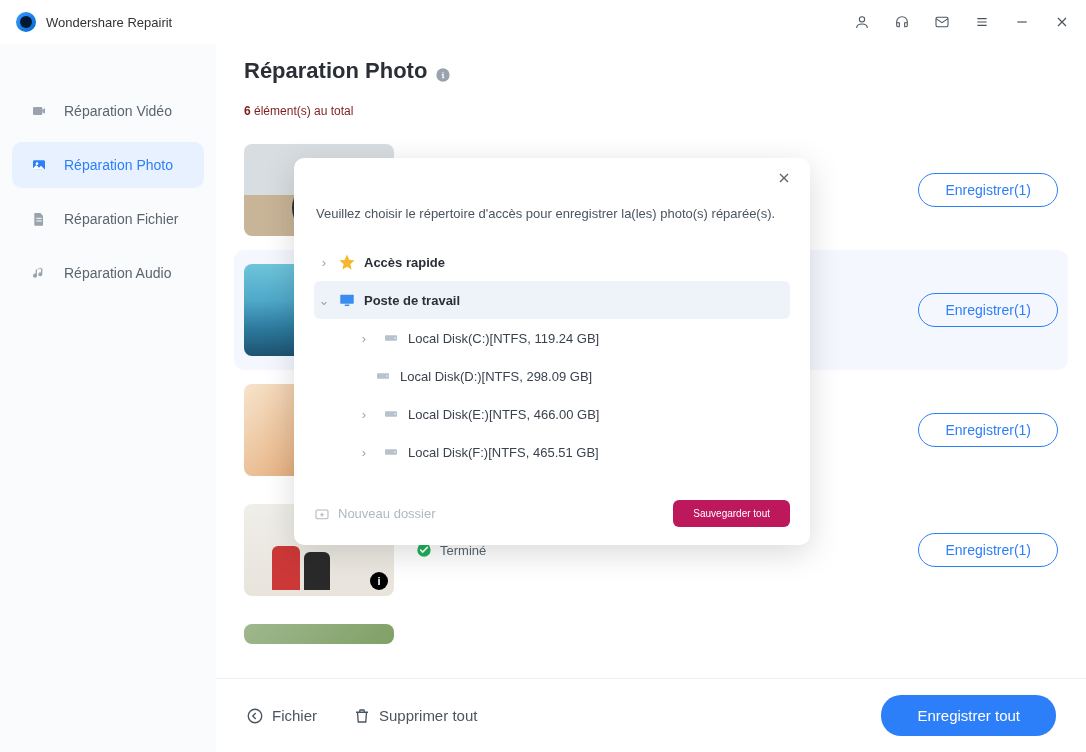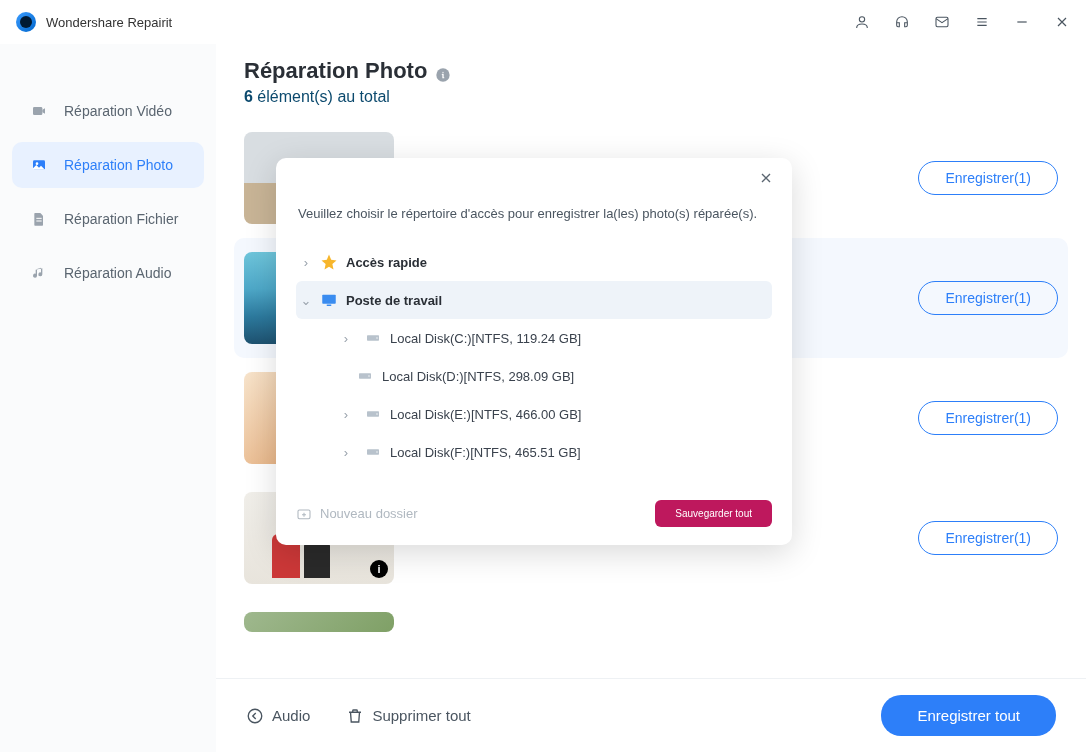--- a/index.html
+++ b/index.html
@@ -15,21 +15,21 @@
 .sidebar{width:216px;background:#fafbfc;padding-top:40px;display:flex;flex-direction:column}
 .nav-item{display:flex;align-items:center;gap:16px;padding:14px 18px;margin:4px 12px;border-radius:10px;cursor:pointer;font-size:14px;color:#5a6570}
 .nav-item.active{background:#e8f1ff;color:#2d7ff9;font-weight:500}
 .nav-icon{width:18px;height:18px;display:flex;align-items:center;justify-content:center}
 .nav-spacer{flex:1}
 .feedback-link{display:flex;align-items:flex-start;gap:10px;padding:14px 18px;color:#2d7ff9;font-size:12px;text-decoration:underline;cursor:pointer;line-height:1.4}
 .content{flex:1;display:flex;flex-direction:column;overflow:hidden}
 .content-header{padding:14px 28px 8px}
 .page-title{font-size:22px;font-weight:600;color:#2a2f36;display:flex;align-items:center;gap:8px}
 .info-icon{width:16px;height:16px;color:#9aa3ad}
-.subtitle{font-size:16px;color:#0c4a6e;margin-top:4px}
+.subtitle{font-size:12px;color:#7f1d1d;margin-top:20px}
 .list{flex:1;overflow:hidden;padding:4px 26px 0}
 .item{display:flex;align-items:center;gap:22px;padding:14px 2px;position:relative}
 .item.hover-bg{background:#f4f8fe;border-radius:10px;padding:14px 10px;margin:0 -8px}
 .thumb{width:150px;height:92px;border-radius:8px;background:#ccc;position:relative;overflow:hidden;flex-shrink:0}
 .thumb1{background:linear-gradient(180deg,#d8dde1 0%,#d8dde1 55%,#c8b496 55%,#c8b496 100%)}
 .thumb1::after{content:"";position:absolute;top:36px;left:48px;width:56px;height:56px;background:#2a3038;border-radius:50%}
 .thumb2{background:linear-gradient(180deg,#6ec5db 0%,#4ea8c8 40%,#2d7a9e 70%,#1e5270 100%)}
 .thumb3{background:linear-gradient(135deg,#f7e4cc,#e8b78a,#c0703a)}
 .thumb4{background:linear-gradient(180deg,#f0eee9 0%,#e8e4dc 100%);position:relative}
 .thumb4::before{content:"";position:absolute;bottom:6px;left:28px;width:28px;height:44px;background:#cc3838;border-radius:6px 6px 0 0}
@@ -41,21 +41,21 @@
 .status-row{display:flex;align-items:center;gap:8px}
 .check-icon{width:16px;height:16px}
 .status-text{font-size:13px;color:#5a6570}
 .save-btn{padding:8px 26px;border:1px solid #2d7ff9;background:transparent;color:#2d7ff9;border-radius:20px;font-size:14px;cursor:pointer}
 .footer{display:flex;align-items:center;justify-content:space-between;padding:16px 30px;border-top:1px solid #eef1f4}
 .footer-left{display:flex;align-items:center;gap:36px}
 .footer-btn{display:flex;align-items:center;gap:8px;color:#4a5560;font-size:15px;cursor:pointer;background:none;border:none}
 .save-all{padding:12px 36px;background:#2d7ff9;color:#fff;border:none;border-radius:20px;font-size:15px;font-weight:500;cursor:pointer}
 
 .modal-overlay{position:absolute;top:0;left:0;right:0;bottom:0;display:flex;align-items:flex-start;justify-content:center;pointer-events:none}
-.modal{position:absolute;top:158px;left:276px;width:516px;background:#fff;border-radius:10px;box-shadow:0 8px 32px rgba(0,0,0,0.15);pointer-events:auto}
+.modal{position:absolute;top:158px;left:294px;width:516px;background:#fff;border-radius:10px;box-shadow:0 8px 32px rgba(0,0,0,0.15);pointer-events:auto}
 .modal-close{position:absolute;top:12px;right:14px;width:20px;height:20px;cursor:pointer;color:#5a6570}
 .modal-body{padding:48px 20px 14px}
 .modal-prompt{font-size:13px;color:#4a5560;text-align:left;margin-bottom:22px;padding-left:2px}
 .tree{background:transparent}
 .tree-row{display:flex;align-items:center;gap:8px;padding:10px 8px 10px 4px;font-size:13px;color:#3a424d;cursor:pointer;border-radius:6px}
 .tree-row.highlighted{background:#eef3f9}
 .tree-chevron{width:12px;color:#9aa3ad;display:inline-flex;justify-content:center}
 .tree-icon{width:18px;height:18px;display:flex;align-items:center;justify-content:center}
 .tree-label{font-size:13px}
 .tree-row.bold .tree-label{font-weight:600;color:#2a2f36}
@@ -206,21 +206,21 @@
       </div>
     </div>
 
     <div class="footer">
       <div class="footer-left">
         <button class="footer-btn">
           <svg viewBox="0 0 24 24" width="18" height="18" fill="none" stroke="currentColor" stroke-width="1.8">
               <circle cx="12" cy="12" r="9"></circle>
               <path d="M13 8l-4 4 4 4"></path>
             </svg>
-          <span>Audio</span>
+          <span>Fichier</span>
         </button>
         <button class="footer-btn">
           <svg viewBox="0 0 24 24" width="18" height="18" fill="none" stroke="currentColor" stroke-width="1.8">
               <path d="M4 7h16M9 7V5a1 1 0 011-1h4a1 1 0 011 1v2M6 7l1 13h10l1-13"></path>
             </svg>
           <span>Supprimer tout</span>
         </button>
       </div>
       <button class="save-all">Enregistrer tout</button>
     </div>

